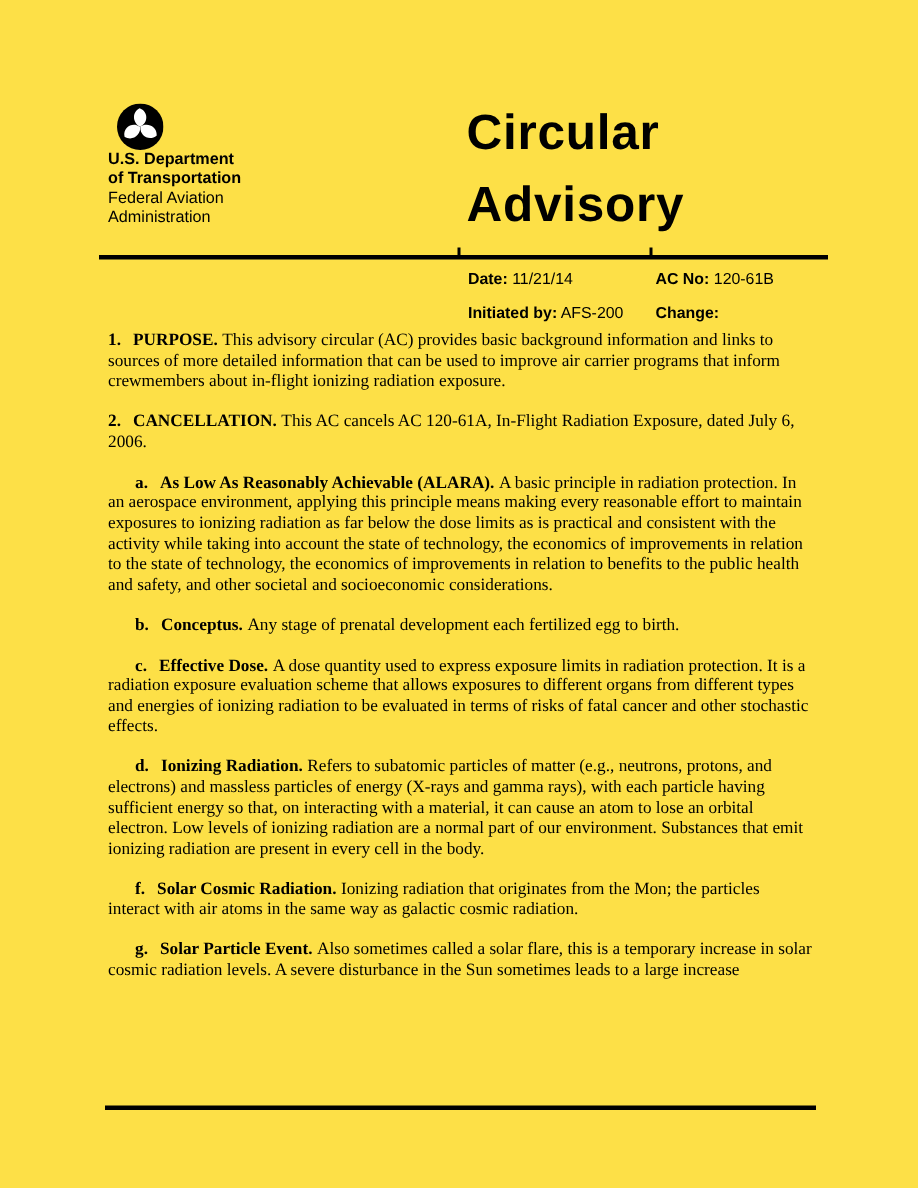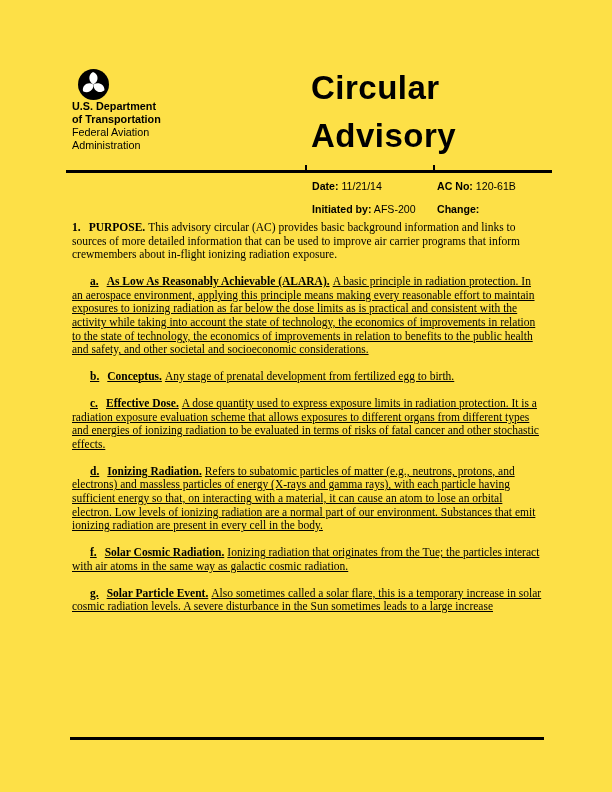--- a/index.html
+++ b/index.html
@@ -34,21 +34,21 @@
   .row2{top:183px;margin-top:20px;}
   .col1{left:72px;}
   .col2{left:312px;}
   .col3{left:437px;}
   
   .body-text{
     position:absolute;left:72px;top:221px;width:470px;
     font-size:11.5px;line-height:13.6px;text-align:left;
   }
   .para{margin:0 0 13.4px 0;}
-  .para.indent{text-indent:18px;text-decoration:underline;}
+  .para.indent{text-indent:18px;}
   .p-label{font-weight:bold;margin-right:8px;}
   .p-bold{font-weight:bold;margin-right:3px;}
   .rule-bottom{position:absolute;left:70px;top:737px;width:474px;height:3px;background:#000;}
 </style>
 </head>
 <body>
 
 <div class="page">
 
   <span class="logo">
@@ -94,41 +94,44 @@
   <div class="info row2 col3">
     <span class="lbl">Change:</span>
     <span></span>
   </div>
 
   <div class="body-text">
     <p class="para">
       <span class="p-label">1.</span><span class="p-bold">PURPOSE.</span><span class="p-text">This advisory circular (AC) provides basic background information and links to sources of more detailed information that can be used to improve air carrier programs that inform crewmembers about in-flight ionizing radiation exposure.</span>
     </p>
 
+    <p class="para">
+      <span class="p-label">2.</span><span class="p-bold">CANCELLATION.</span><span class="p-text">This AC cancels AC 120-61A, In-Flight Radiation Exposure, dated July 6, 2006.</span>
+    </p>
 
 
     <p class="para indent">
       <span class="p-label">a.</span><span class="p-bold">As Low As Reasonably Achievable (ALARA).</span><span class="p-text">A basic principle in radiation protection. In an aerospace environment, applying this principle means making every reasonable effort to maintain exposures to ionizing radiation as far below the dose limits as is practical and consistent with the activity while taking into account the state of technology, the economics of improvements in relation to the state of technology, the economics of improvements in relation to benefits to the public health and safety, and other societal and socioeconomic considerations.</span>
     </p>
 
     <p class="para indent">
-      <span class="p-label">b.</span><span class="p-bold">Conceptus.</span><span class="p-text">Any stage of prenatal development from fertilized egg to birth.</span>
+      <span class="p-label">b.</span><span class="p-bold">Conceptus.</span><span class="p-text">Any stage of prenatal development each fertilized egg to birth.</span>
     </p>
 
     <p class="para indent">
       <span class="p-label">c.</span><span class="p-bold">Effective Dose.</span><span class="p-text">A dose quantity used to express exposure limits in radiation protection. It is a radiation exposure evaluation scheme that allows exposures to different organs from different types and energies of ionizing radiation to be evaluated in terms of risks of fatal cancer and other stochastic effects.</span>
     </p>
 
     <p class="para indent">
       <span class="p-label">d.</span><span class="p-bold">Ionizing Radiation.</span><span class="p-text">Refers to subatomic particles of matter (e.g., neutrons, protons, and electrons) and massless particles of energy (X-rays and gamma rays), with each particle having sufficient energy so that, on interacting with a material, it can cause an atom to lose an orbital electron. Low levels of ionizing radiation are a normal part of our environment. Substances that emit ionizing radiation are present in every cell in the body.</span>
     </p>
 
 
     <p class="para indent">
-      <span class="p-label">f.</span><span class="p-bold">Solar Cosmic Radiation.</span><span class="p-text">Ionizing radiation that originates from the Tue; the particles interact with air atoms in the same way as galactic cosmic radiation.</span>
+      <span class="p-label">f.</span><span class="p-bold">Solar Cosmic Radiation.</span><span class="p-text">Ionizing radiation that originates from the Mon; the particles interact with air atoms in the same way as galactic cosmic radiation.</span>
     </p>
 
     <p class="para indent">
       <span class="p-label">g.</span><span class="p-bold">Solar Particle Event.</span><span class="p-text">Also sometimes called a solar flare, this is a temporary increase in solar cosmic radiation levels. A severe disturbance in the Sun sometimes leads to a large increase</span>
     </p>
   </div>
 
   <div class="rule-bottom"></div>
 </div>
 

